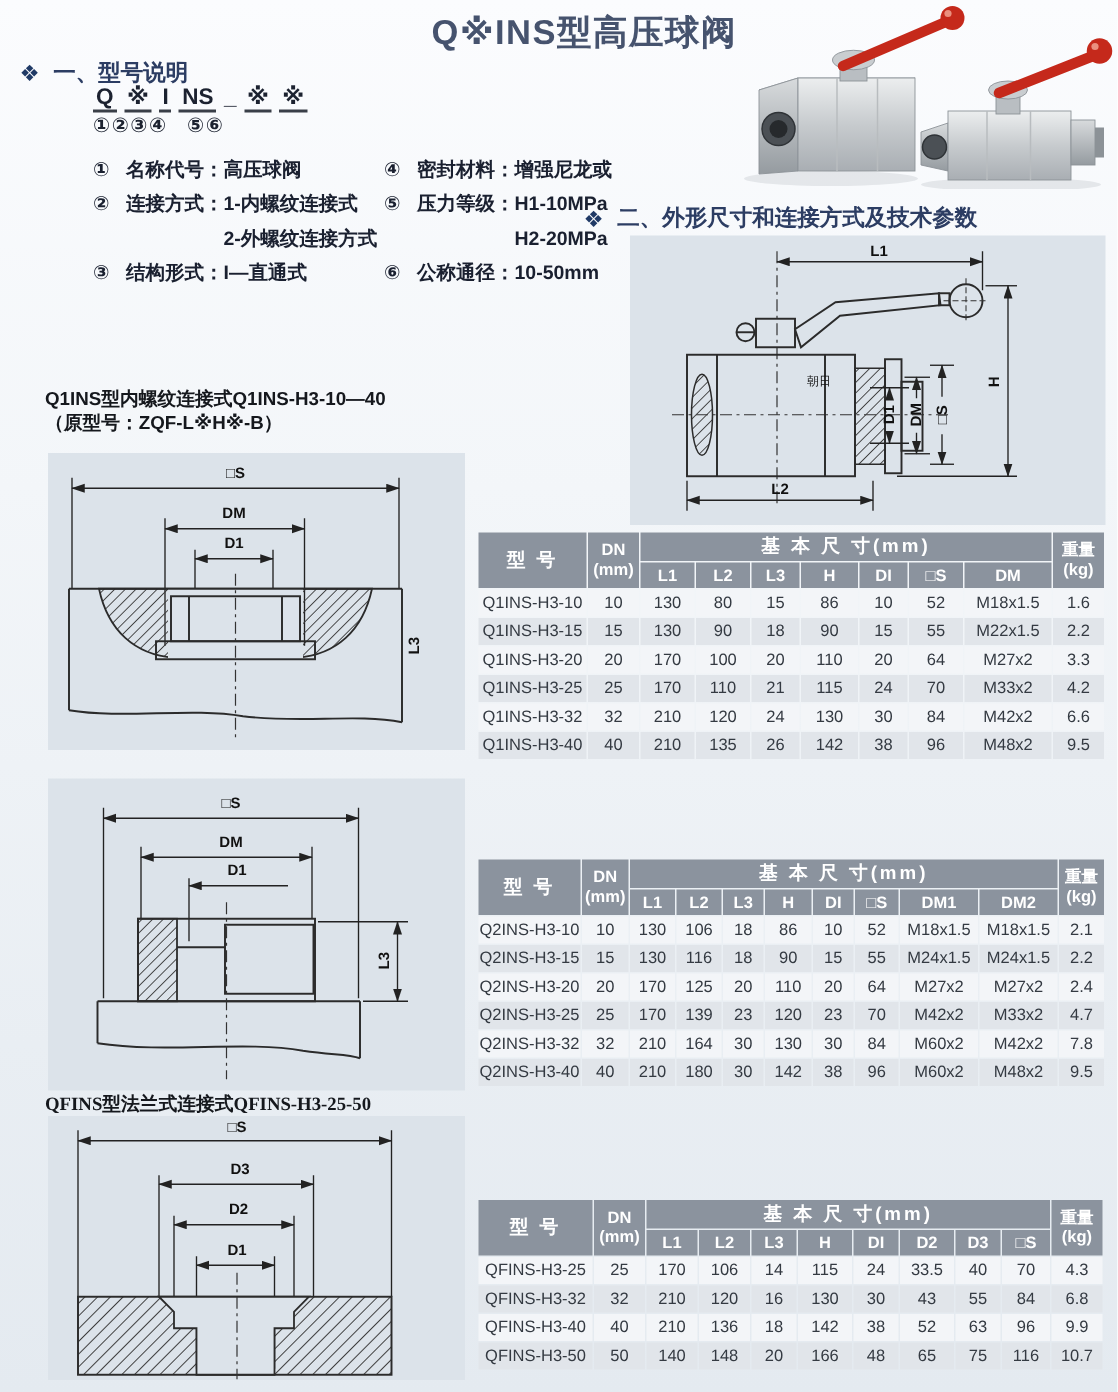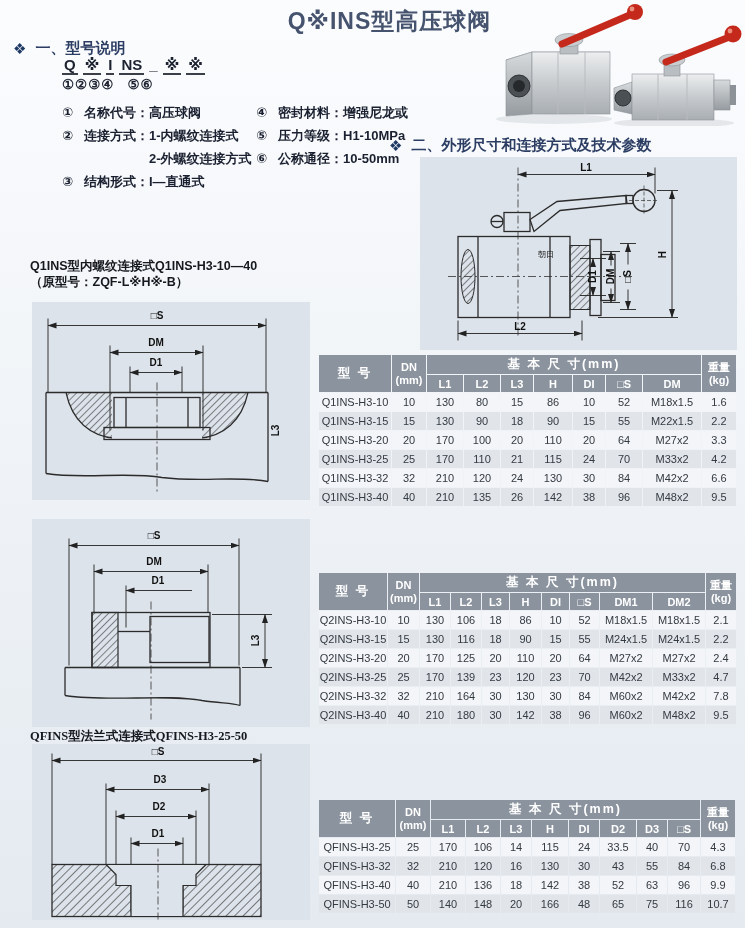--- a/index.html
+++ b/index.html
@@ -7,21 +7,21 @@
         background:linear-gradient(180deg,#fbfcfe 0%,#f3f6f9 35%,#e9eef3 75%,#e4eaf0 100%);
         font-family:"Liberation Sans","DejaVu Sans",sans-serif;}
   .title{position:absolute;top:6px;left:0;right:0;text-align:center;text-indent:34px;
          font-size:23px;font-weight:bold;color:#46536e;letter-spacing:1px;}
   .sec-h{position:absolute;display:flex;align-items:center;font-weight:bold;color:#2c3d63;font-size:15px;}
   .diamond{font-size:15px;color:#203a66;margin-right:9px;}
   .mcode{position:absolute;left:62px;top:56px;color:#1c2230;}
   .mrow1{font-size:15px;font-weight:bold;}
   .mrow1 .g{display:inline-block;border-bottom:2px solid #3a3f48;padding:0 2px;margin-right:5px;line-height:1.15;}
   .mrow1 .gsep{display:inline-block;margin-right:5px;}
-  .mrow2{font-size:13.5px;font-weight:bold;margin-top:1px;letter-spacing:1px;font-family:Liberation Mono, monospace;}
+  .mrow2{font-size:13.5px;font-weight:bold;margin-top:1px;letter-spacing:1px;}
   .mrow2 .mgap{margin-left:13px;}
   .items{position:absolute;}
   .iline{display:flex;font-size:13px;font-weight:bold;color:#1a2030;line-height:23px;white-space:nowrap;}
   .inum{width:22px;flex:none;}
   .ilbl{flex:none;}
   .ipad{width:87px;flex:none;}
   .cap{position:absolute;font-size:12.5px;font-weight:bold;color:#15181d;line-height:16px;white-space:nowrap;}
   .panel{position:absolute;background:#dce3ea;}
   .panel svg{display:block;width:100%;height:100%;}
   .photos{position:absolute;left:482px;top:2px;width:260px;height:124px;}
@@ -132,20 +132,24 @@
   <div class="items" id="items-right" style="left:256px;top:101px;">
       <div class="iline">
         <span class="inum">④</span>
         <span class="ilbl">密封材料：</span>
         <span class="ival">增强尼龙或</span>
       </div>
       <div class="iline">
         <span class="inum">⑤</span>
         <span class="ilbl">压力等级：</span>
         <span class="ival">H1-10MPa</span>
+      </div>
+      <div class="iline">
+        <span class="ipad"></span>
+        <span class="ival">H2-20MPa</span>
       </div>
       <div class="iline">
         <span class="inum">⑥</span>
         <span class="ilbl">公称通径：</span>
         <span class="ival">10-50mm</span>
       </div>
     </div>
 
   <div class="sec-h" style="left:389px;top:136px;">
     <span class="diamond">❖</span>

